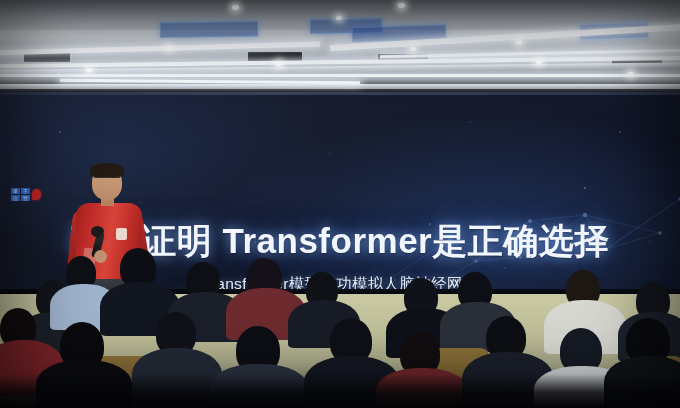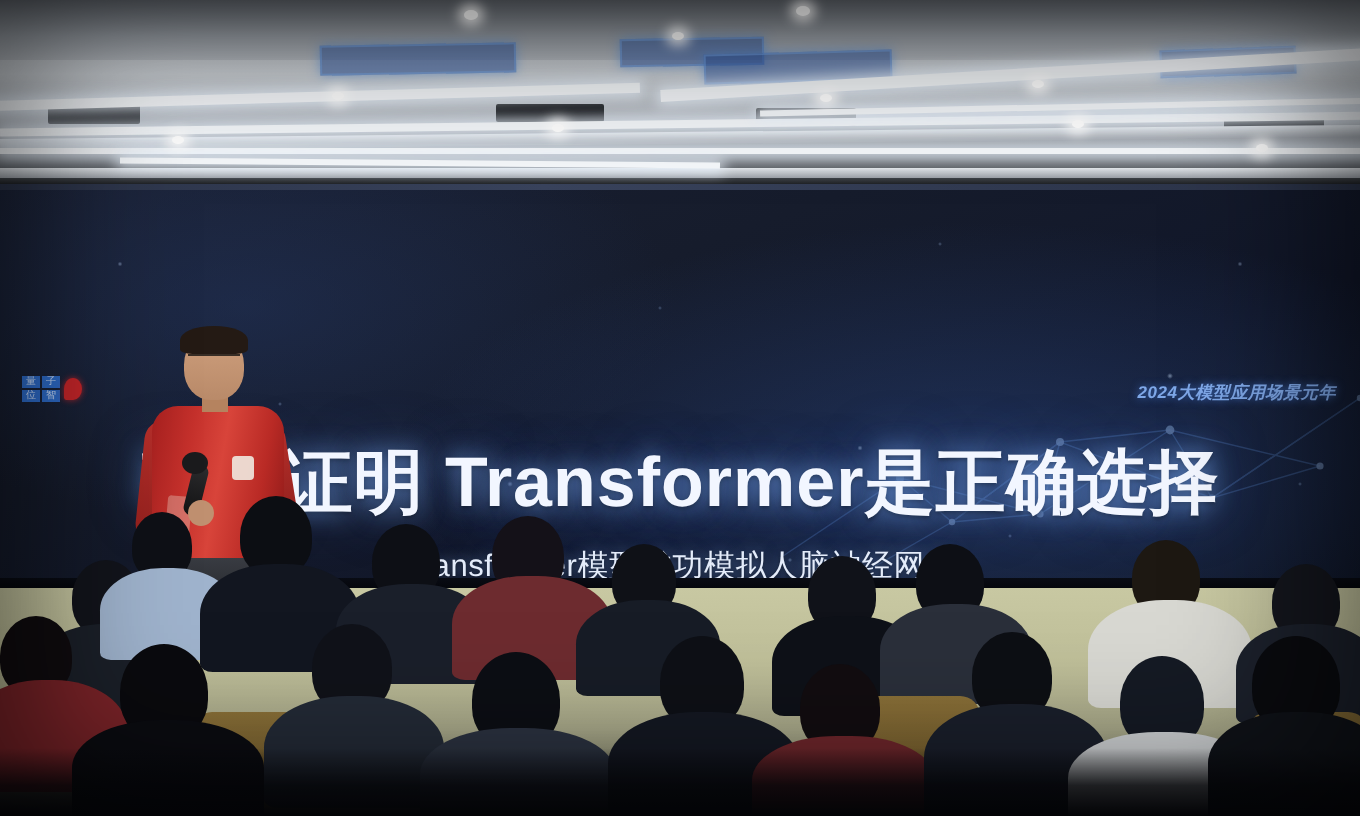--- a/index.html
+++ b/index.html
@@ -197,21 +197,20 @@
     <div class="slide-logo">
       <div class="logo-grid">
         <div class="logo-cell">量</div>
         <div class="logo-cell">子</div>
         <div class="logo-cell">位</div>
         <div class="logo-cell">智</div>
       </div>
       <div class="logo-mark"></div>
     </div>
 
-    <div class="slide-banner">2024大模型应用场景元年</div>
 
     <div class="slide-title">事实证明 Transformer是正确选择</div>
 
     <div class="slide-body">
       <div class="bline">Transformer模型成功模拟人脑神经网络</div>
 
     </div>
   </div>
 
   <div class="speaker">

